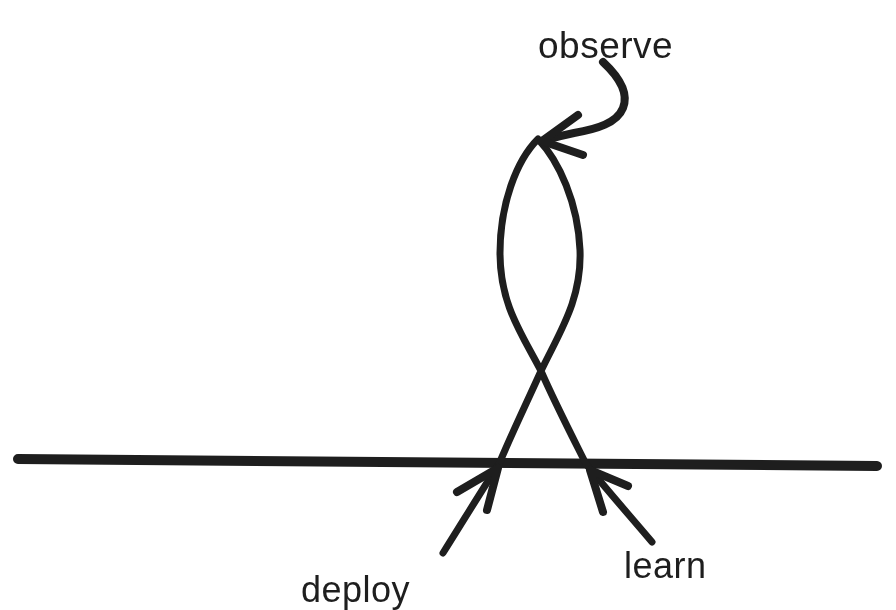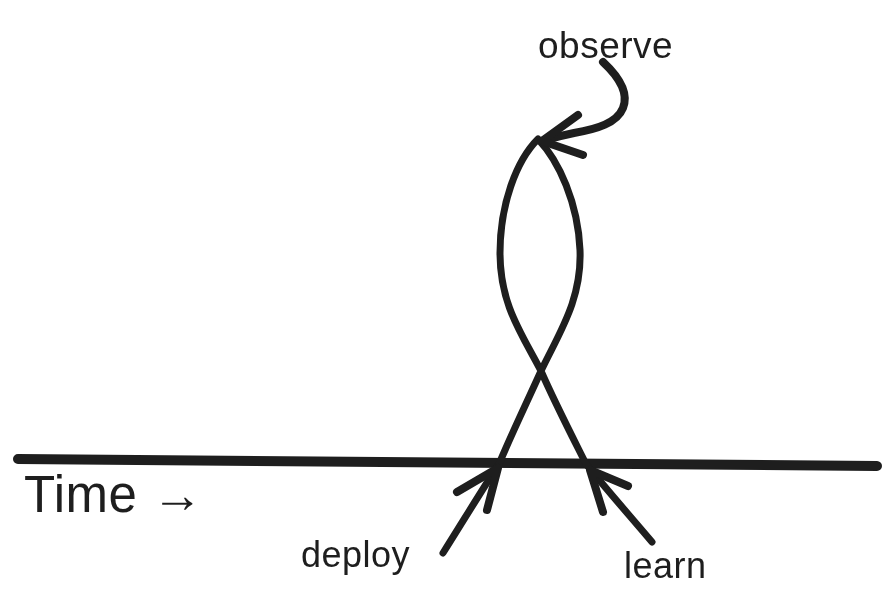--- a/index.html
+++ b/index.html
@@ -19,21 +19,21 @@
     left: 0; top: 0;
   }
   .label {
     position: absolute;
     color: #1e1e1e;
     line-height: 1;
     white-space: nowrap;
     letter-spacing: 0.5px;
   }
   .label-observe { left: 538px; top: 27px;  font-size: 37px; }
-  .label-deploy  { left: 301px; top: 537px; font-size: 36px; }
+  .label-deploy  { left: 301px; top: 572px; font-size: 36px; }
   .label-learn   { left: 624px; top: 548px; font-size: 36px; }
   .label-time    { left: 24px;  top: 469px; font-size: 51px; }
 </style>
 </head>
 <body>
 
 <div class="canvas">
 
   <svg width="896" height="610" viewBox="0 0 896 610">
 
@@ -60,15 +60,14 @@
 
     <path d="M 628 486 L 590 470 L 603 512" fill="none" stroke-width="8" stroke-linecap="round" stroke-linejoin="round" stroke="#1e1e1e"></path>
   </svg>
 
   <div class="label label-observe">observe</div>
 
   <div class="label label-deploy">deploy</div>
 
   <div class="label label-learn">learn</div>
 
-  <div class="label label-time">Time →</div>
 
 </div>
 
 </body></html>

